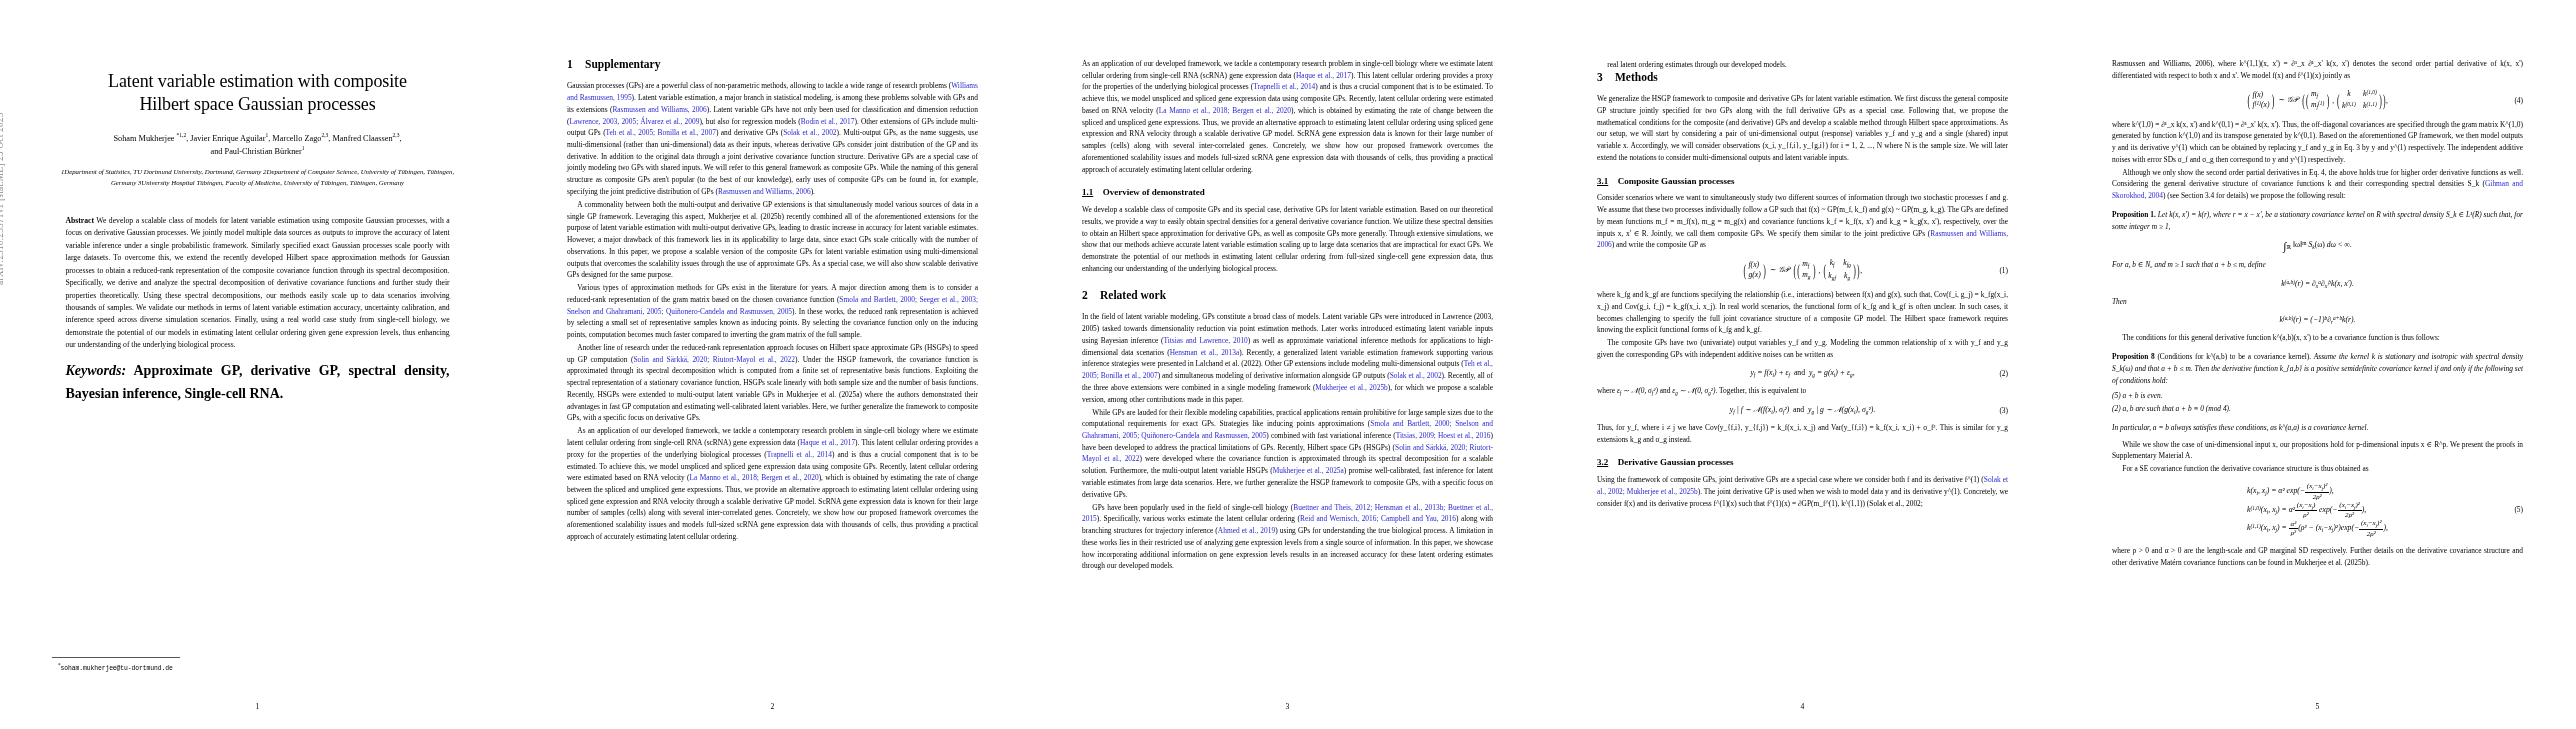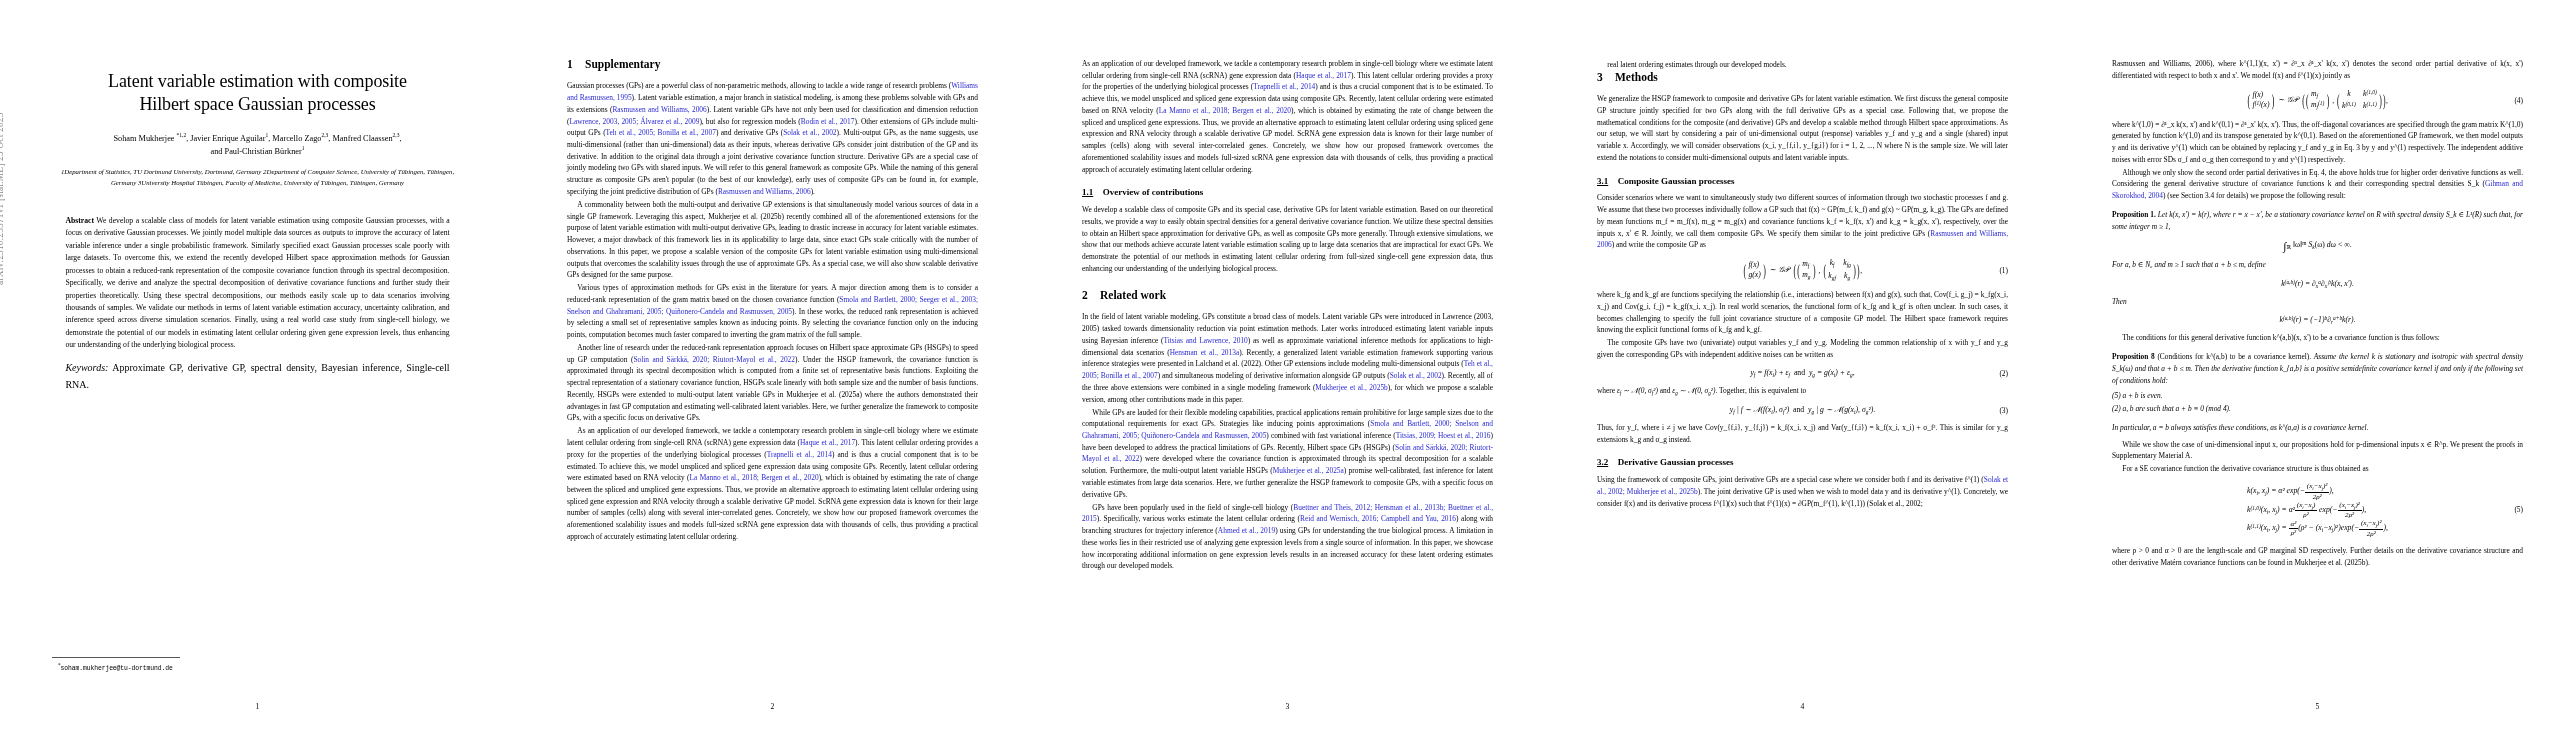--- a/index.html
+++ b/index.html
@@ -84,23 +84,24 @@
     margin: 27px 13.4px 0 13.4px;
     font-size: 7.7px;
     line-height: 1.62;
     text-align: justify;
     text-justify: inter-word;
     hyphens: auto;
   }
   .abstract .lbl { font-weight: bold; }
   .keywords {
     margin: 8.5px 13.4px 0 13.4px;
-    font-size: 10px;
+    font-size: 14px;
     line-height: 1.62;
     text-align: justify;
+    font-weight: bold;
   }
   .keywords .kw-lbl { font-style: italic; }
   
   .footnote-rule {
     position: absolute;
     left: 52px;
     width: 128px;
     top: 657px;
     border-top: 0.6px solid #555;
     height: 0;
@@ -279,21 +280,21 @@
       <p class="body">As an application of our developed framework, we tackle a contemporary research problem in single-cell biology where we estimate latent cellular ordering from single-cell RNA (scRNA) gene expression data (<span class="cite">Haque et al., 2017</span>). This latent cellular ordering provides a proxy for the properties of the underlying biological processes (<span class="cite">Trapnelli et al., 2014</span>) and is thus a crucial component that is to be estimated. To achieve this, we model unspliced and spliced gene expression data using composite GPs. Recently, latent cellular ordering were estimated based on RNA velocity (<span class="cite">La Manno et al., 2018; Bergen et al., 2020</span>), which is obtained by estimating the rate of change between the spliced and unspliced gene expressions. Thus, we provide an alternative approach to estimating latent cellular ordering using spliced gene expression and RNA velocity through a scalable derivative GP model. ScRNA gene expression data is known for their large number of samples (cells) along with several inter-correlated genes. Concretely, we show how our proposed framework overcomes the aforementioned scalability issues and models full-sized scRNA gene expression data with thousands of cells, thus providing a practical approach of accurately estimating latent cellular ordering.</p>
     </div>
     <div class="page-number">2</div>
   </div>
 
   <div class="page">
     <div class="page-inner">
       <p class="body noind">As an application of our developed framework, we tackle a contemporary research problem in single-cell biology where we estimate latent cellular ordering from single-cell RNA (scRNA) gene expression data (<span class="cite">Haque et al., 2017</span>). This latent cellular ordering provides a proxy for the properties of the underlying biological processes (<span class="cite">Trapnelli et al., 2014</span>) and is thus a crucial component that is to be estimated. To achieve this, we model unspliced and spliced gene expression data using composite GPs. Recently, latent cellular ordering were estimated based on RNA velocity (<span class="cite">La Manno et al., 2018; Bergen et al., 2020</span>), which is obtained by estimating the rate of change between the spliced and unspliced gene expressions. Thus, we provide an alternative approach to estimating latent cellular ordering using spliced gene expression and RNA velocity through a scalable derivative GP model. ScRNA gene expression data is known for their large number of samples (cells) along with several inter-correlated genes. Concretely, we show how our proposed framework overcomes the aforementioned scalability issues and models full-sized scRNA gene expression data with thousands of cells, thus providing a practical approach of accurately estimating latent cellular ordering.</p>
 
       <div class="h2">
-        <span class="num">1.1</span><span>Overview of contributions</span>
+        <span class="num">1.1</span><span>Overview of demonstrated</span>
       </div>
       <p class="body noind">We develop a scalable class of composite GPs and its special case, derivative GPs for latent variable estimation. Based on our theoretical results, we provide a way to easily obtain spectral densities for a general derivative covariance function. We utilize these spectral densities to obtain an Hilbert space approximation for derivative GPs, as well as composite GPs more generally. Through extensive simulations, we show that our methods achieve accurate latent variable estimation scaling up to large data scenarios that are impractical for exact GPs. We demonstrate the potential of our methods in estimating latent cellular ordering from full-sized single-cell gene expression data, thus enhancing our understanding of the underlying biological process.</p>
 
       <div class="h1" style="margin-top:14.6px">
         <span class="num">2</span><span>Related work</span>
       </div>
       <p class="body noind">In the field of latent variable modeling, GPs constitute a broad class of models. Latent variable GPs were introduced in Lawrence (2003, 2005) tasked towards dimensionality reduction via point estimation methods. Later works introduced estimating latent variable inputs using Bayesian inference (<span class="cite">Titsias and Lawrence, 2010</span>) as well as approximate variational inference methods for applications to high-dimensional data scenarios (<span class="cite">Hensman et al., 2013a</span>). Recently, a generalized latent variable estimation framework supporting various inference strategies were presented in Lalchand et al. (2022). Other GP extensions include modeling multi-dimensional outputs (<span class="cite">Teh et al., 2005; Bonilla et al., 2007</span>) and simultaneous modeling of derivative information alongside GP outputs (<span class="cite">Solak et al., 2002</span>). Recently, all of the three above extensions were combined in a single modeling framework (<span class="cite">Mukherjee et al., 2025b</span>), for which we propose a scalable version, among other contributions made in this paper.</p>
       <p class="body">While GPs are lauded for their flexible modeling capabilities, practical applications remain prohibitive for large sample sizes due to the computational requirements for exact GPs. Strategies like inducing points approximations (<span class="cite">Smola and Bartlett, 2000; Snelson and Ghahramani, 2005; Quiñonero-Candela and Rasmussen, 2005</span>) combined with fast variational inference (<span class="cite">Titsias, 2009; Hoest et al., 2016</span>) have been developed to address the practical limitations of GPs. Recently, Hilbert space GPs (HSGPs) (<span class="cite">Solin and Särkkä, 2020; Riutort-Mayol et al., 2022</span>) were developed where the covariance function is approximated through its spectral decomposition for a scalable solution. Furthermore, the multi-output latent variable HSGPs (<span class="cite">Mukherjee et al., 2025a</span>) promise well-calibrated, fast inference for latent variable estimates from large data scenarios. Here, we further generalize the HSGP framework to composite GPs, with a specific focus on derivative GPs.</p>
       <p class="body">GPs have been popularly used in the field of single-cell biology (<span class="cite">Buettner and Theis, 2012; Hensman et al., 2013b; Buettner et al., 2015</span>). Specifically, various works estimate the latent cellular ordering (<span class="cite">Reid and Wernisch, 2016; Campbell and Yau, 2016</span>) along with branching structures for trajectory inference (<span class="cite">Ahmed et al., 2019</span>) using GPs for understanding the true biological process. A limitation in these works lies in their restricted use of analyzing gene expression levels from a single source of information. In this paper, we showcase how incorporating additional information on gene expression levels results in an increased accuracy for these latent ordering estimates through our developed models.</p>
     </div>

